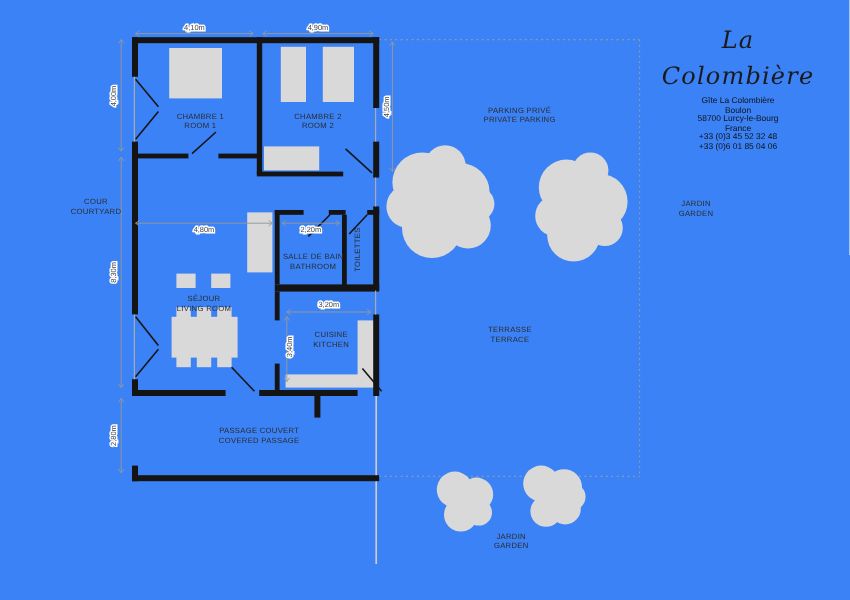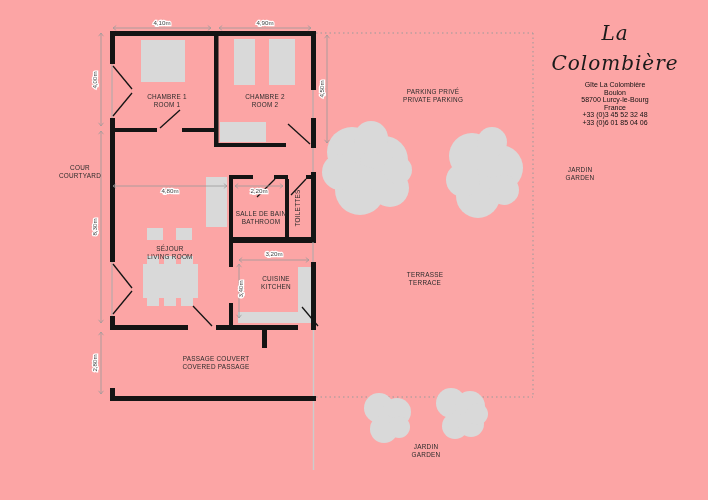--- a/index.html
+++ b/index.html
@@ -1,16 +1,16 @@
 <!DOCTYPE html>
 <html><head>
 <meta charset="utf-8">
 <style>
   html,body{margin:0;padding:0;background:#fff;}
-  .canvas{position:relative;width:708px;height:500px;background:#fca5a5;overflow:hidden;
+  .canvas{position:relative;width:708px;height:500px;background:#3b82f6;overflow:hidden;
           font-family:"Liberation Sans",sans-serif;}
   svg text{font-family:"Liberation Sans",sans-serif;}
   .room-label{font-size:6.4px;fill:#2b2b2b;letter-spacing:.25px;text-anchor:middle;}
   .dim-label{font-size:6.2px;fill:#444;text-anchor:middle;paint-order:stroke;stroke:#fff;stroke-width:2.4px;}
   .logo-block{position:absolute;left:538px;top:18px;width:154px;text-align:center;color:#111;}
   .logo-script{font-family:"DejaVu Serif",serif;font-style:italic;font-size:20px;
                letter-spacing:1px;line-height:30px;color:#1a1a1a;}
   .contact{margin-top:3px;font-size:7px;line-height:7.6px;color:#111;}
 </style>
 </head>

